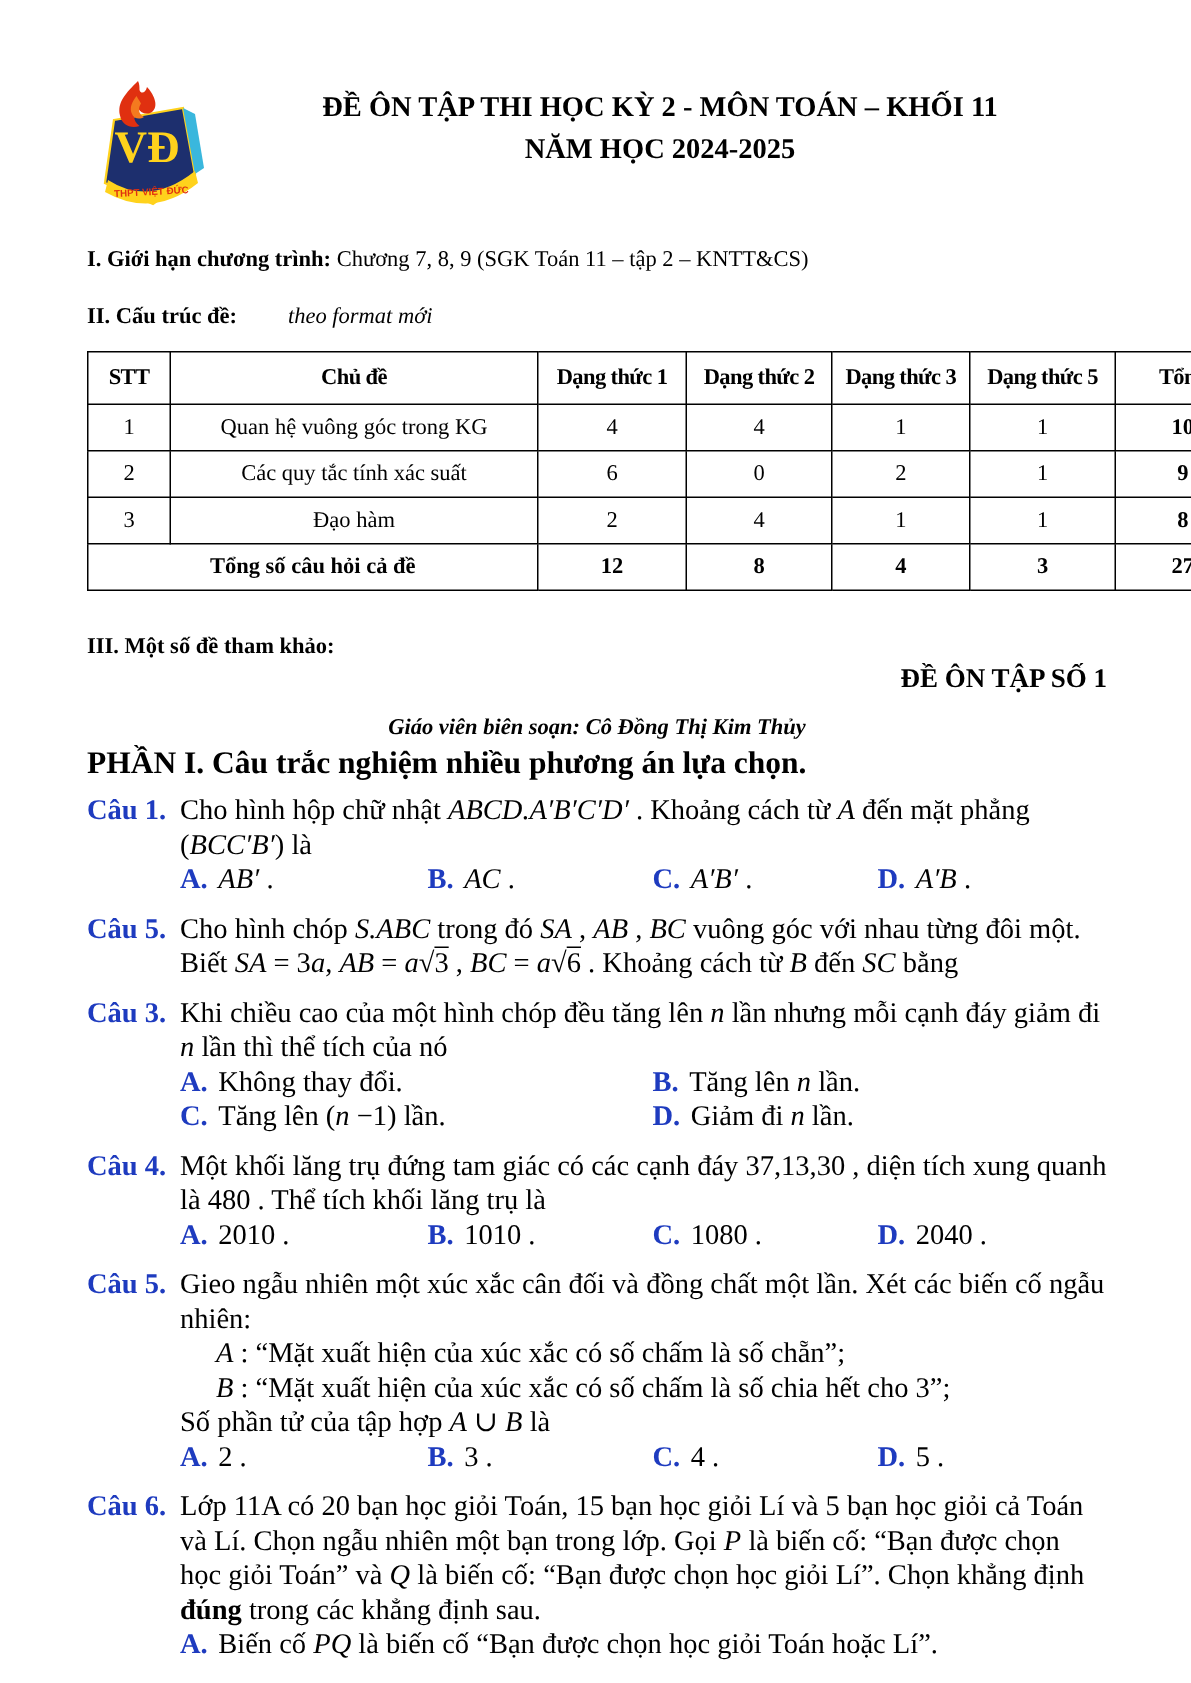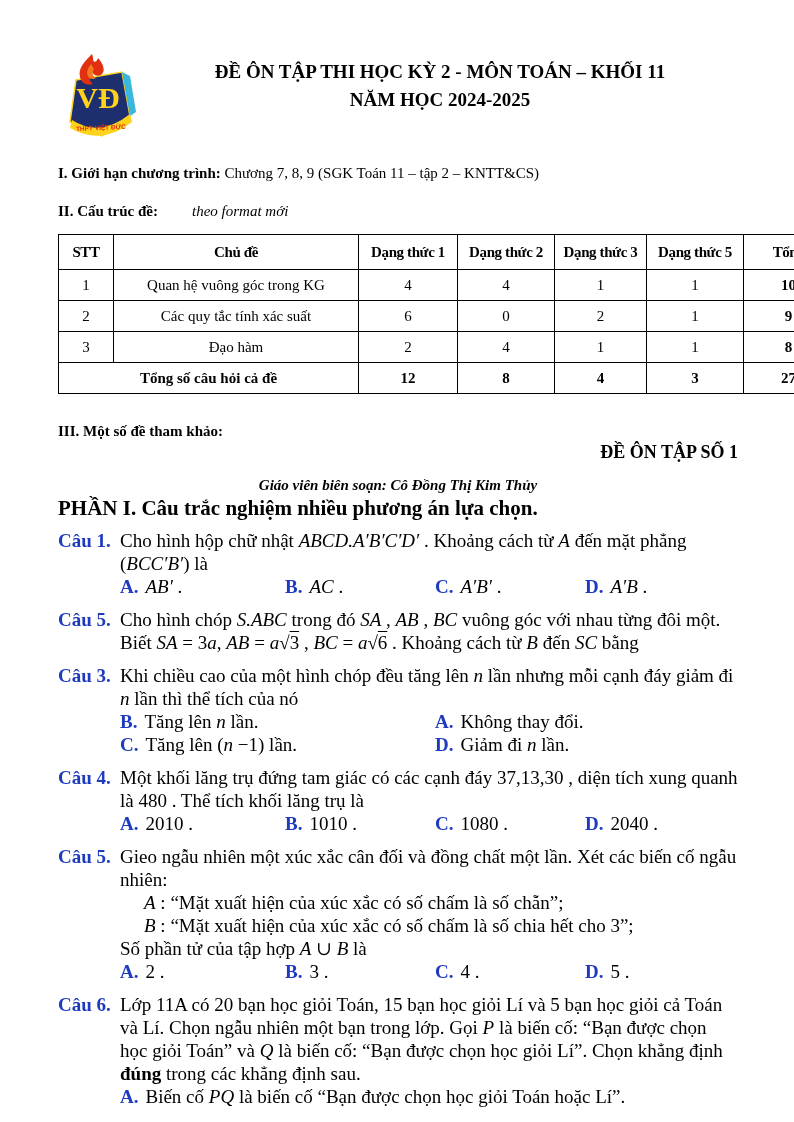--- a/index.html
+++ b/index.html
@@ -158,22 +158,22 @@
         <div class="q-label">Câu 5.</div>
         <div class="q-body">
           <p>Cho hình chóp <i>S.ABC</i> trong đó <i>SA</i> , <i>AB</i> , <i>BC</i> vuông góc với nhau từng đôi một. Biết <i>SA</i> = 3<i>a</i>, <i>AB</i> = <i>a</i>√<span class="rad">3</span> , <i>BC</i> = <i>a</i>√<span class="rad">6</span> . Khoảng cách từ <i>B</i> đến <i>SC</i> bằng</p>
         </div>
       </div>
       <div class="q">
         <div class="q-label">Câu 3.</div>
         <div class="q-body">
           <p>Khi chiều cao của một hình chóp đều tăng lên <i>n</i> lần nhưng mỗi cạnh đáy giảm đi <i>n</i> lần thì thể tích của nó</p>
           <div class="opts cols2">
+            <div><span class="opt-k">A.</span><span>Không thay đổi.</span></div>
             <div><span class="opt-k">B.</span><span>Tăng lên <i>n</i> lần.</span></div>
-            <div><span class="opt-k">A.</span><span>Không thay đổi.</span></div>
             <div><span class="opt-k">C.</span><span>Tăng lên (<i>n</i> −1) lần.</span></div>
             <div><span class="opt-k">D.</span><span>Giảm đi <i>n</i> lần.</span></div>
           </div>
         </div>
       </div>
       <div class="q">
         <div class="q-label">Câu 4.</div>
         <div class="q-body">
           <p>Một khối lăng trụ đứng tam giác có các cạnh đáy 37,13,30 , diện tích xung quanh là 480 . Thể tích khối lăng trụ là</p>
           <div class="opts cols4">

